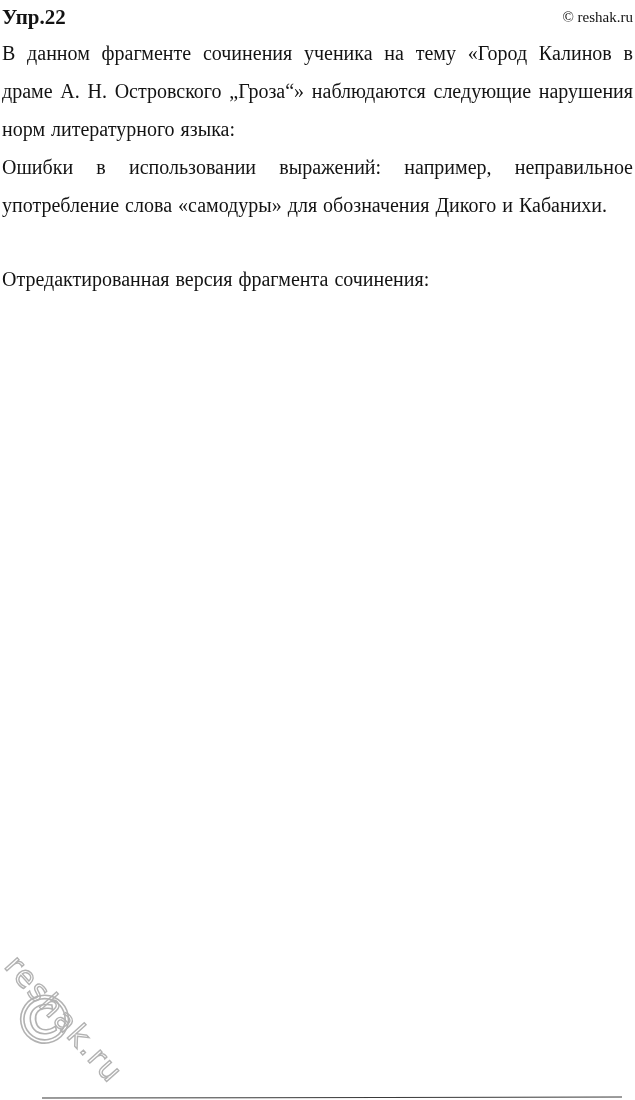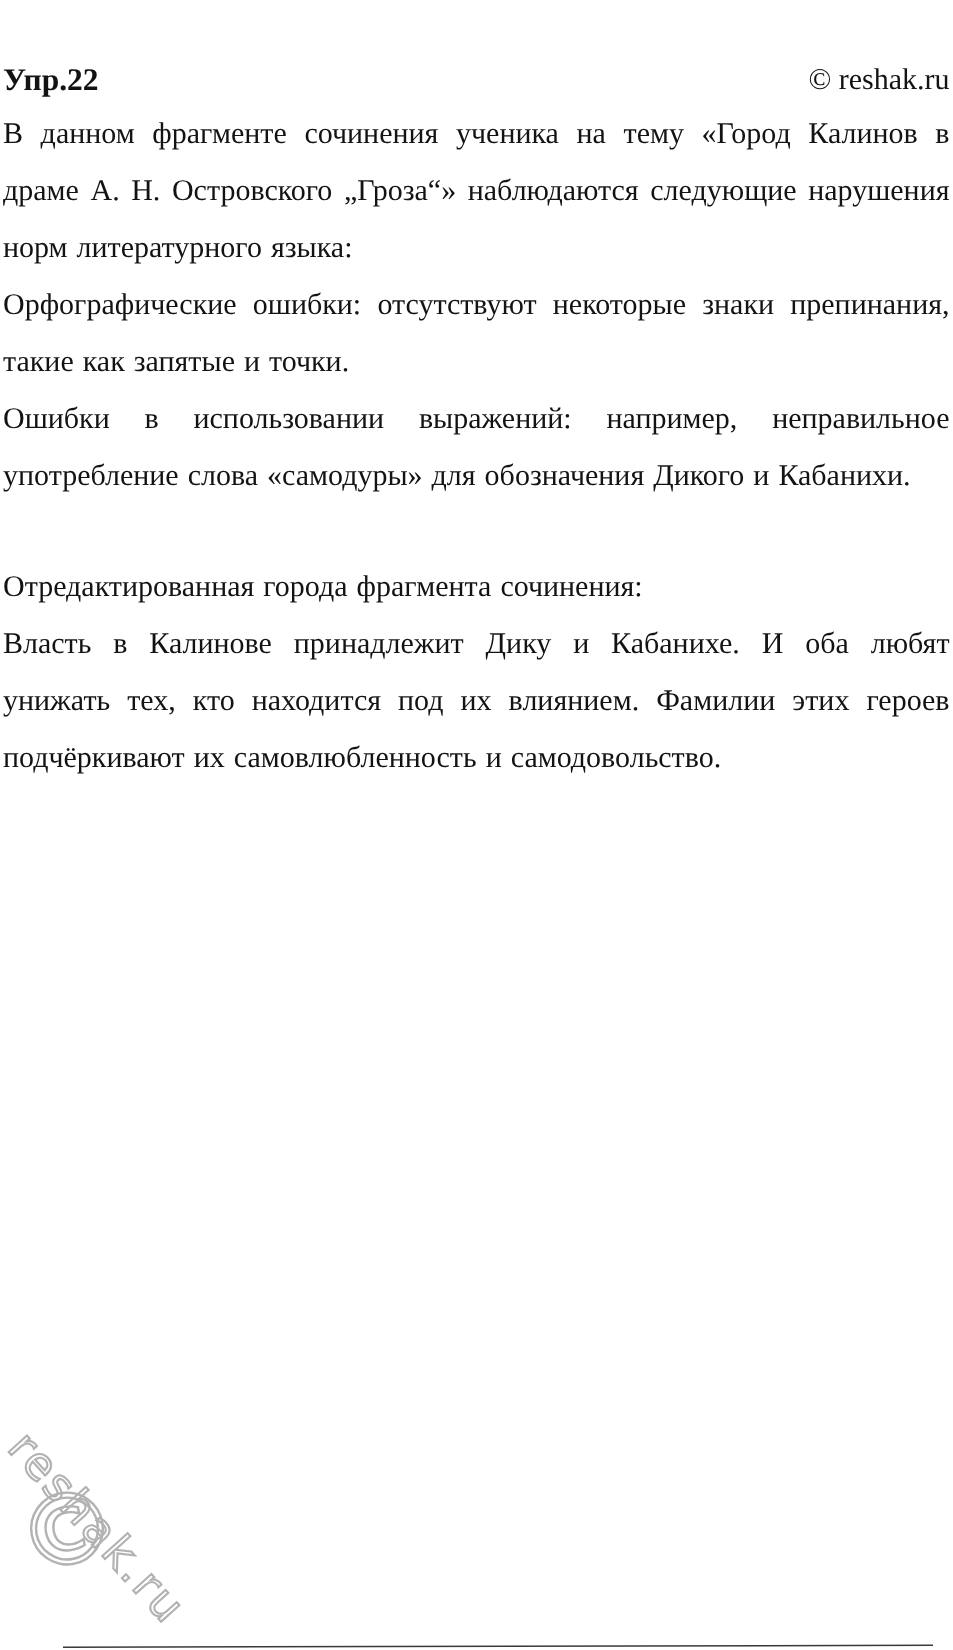--- a/index.html
+++ b/index.html
@@ -14,29 +14,28 @@
     background: #ffffff;
     overflow: hidden;
     font-family: "Liberation Serif", "DejaVu Serif", serif;
     color: #131313;
   }
   .header {
     display: flex;
     justify-content: space-between;
     align-items: flex-start;
     padding: 5px 2px 0 2px;
-    margin-top: 36px;
   }
   .exercise-label {
     font-weight: bold;
     font-size: 21px;
     line-height: 24px;
   }
   .copyright {
-    font-size: 20px;
+    font-size: 15px;
     line-height: 24px;
   }
   .body-text {
     padding: 5px 2px 0 2px;
   }
   .body-text p {
     margin: 0;
     font-size: 20px;
     line-height: 38px;
     text-align: justify;
@@ -98,27 +97,25 @@
 
 <div class="page">
 
   <div class="header">
     <span class="exercise-label">Упр.22</span>
     <span class="copyright">© reshak.ru</span>
   </div>
 
   <div class="body-text">
     <p>В данном фрагменте сочинения ученика на тему «Город Калинов в драме А. Н. Островского „Гроза“» наблюдаются следующие нарушения норм литературного языка:</p>
-    <p>Орфографические ошибки: отсутствуют некоторые знаки препинания, такие как запятые и точки.</p>
     <p>Ошибки в использовании выражений: например, неправильное употребление слова «самодуры» для обозначения Дикого и Кабанихи.</p>
 
     <div class="spacer-line"></div>
 
-    <p class="single-line">Отредактированная города фрагмента сочинения:</p>
-    <p>Власть в Калинове принадлежит Дику и Кабанихе. И оба любят унижать тех, кто находится под их влиянием. Фамилии этих героев подчёркивают их самовлюбленность и самодовольство.</p>
+    <p class="single-line">Отредактированная версия фрагмента сочинения:</p>
   </div>
 
   <div class="watermark">
     <span class="watermark-text">reshak.ru</span>
     <span class="watermark-symbol">©</span>
   </div>
 
   <div class="bottom-rule"></div>
 
 </div>

